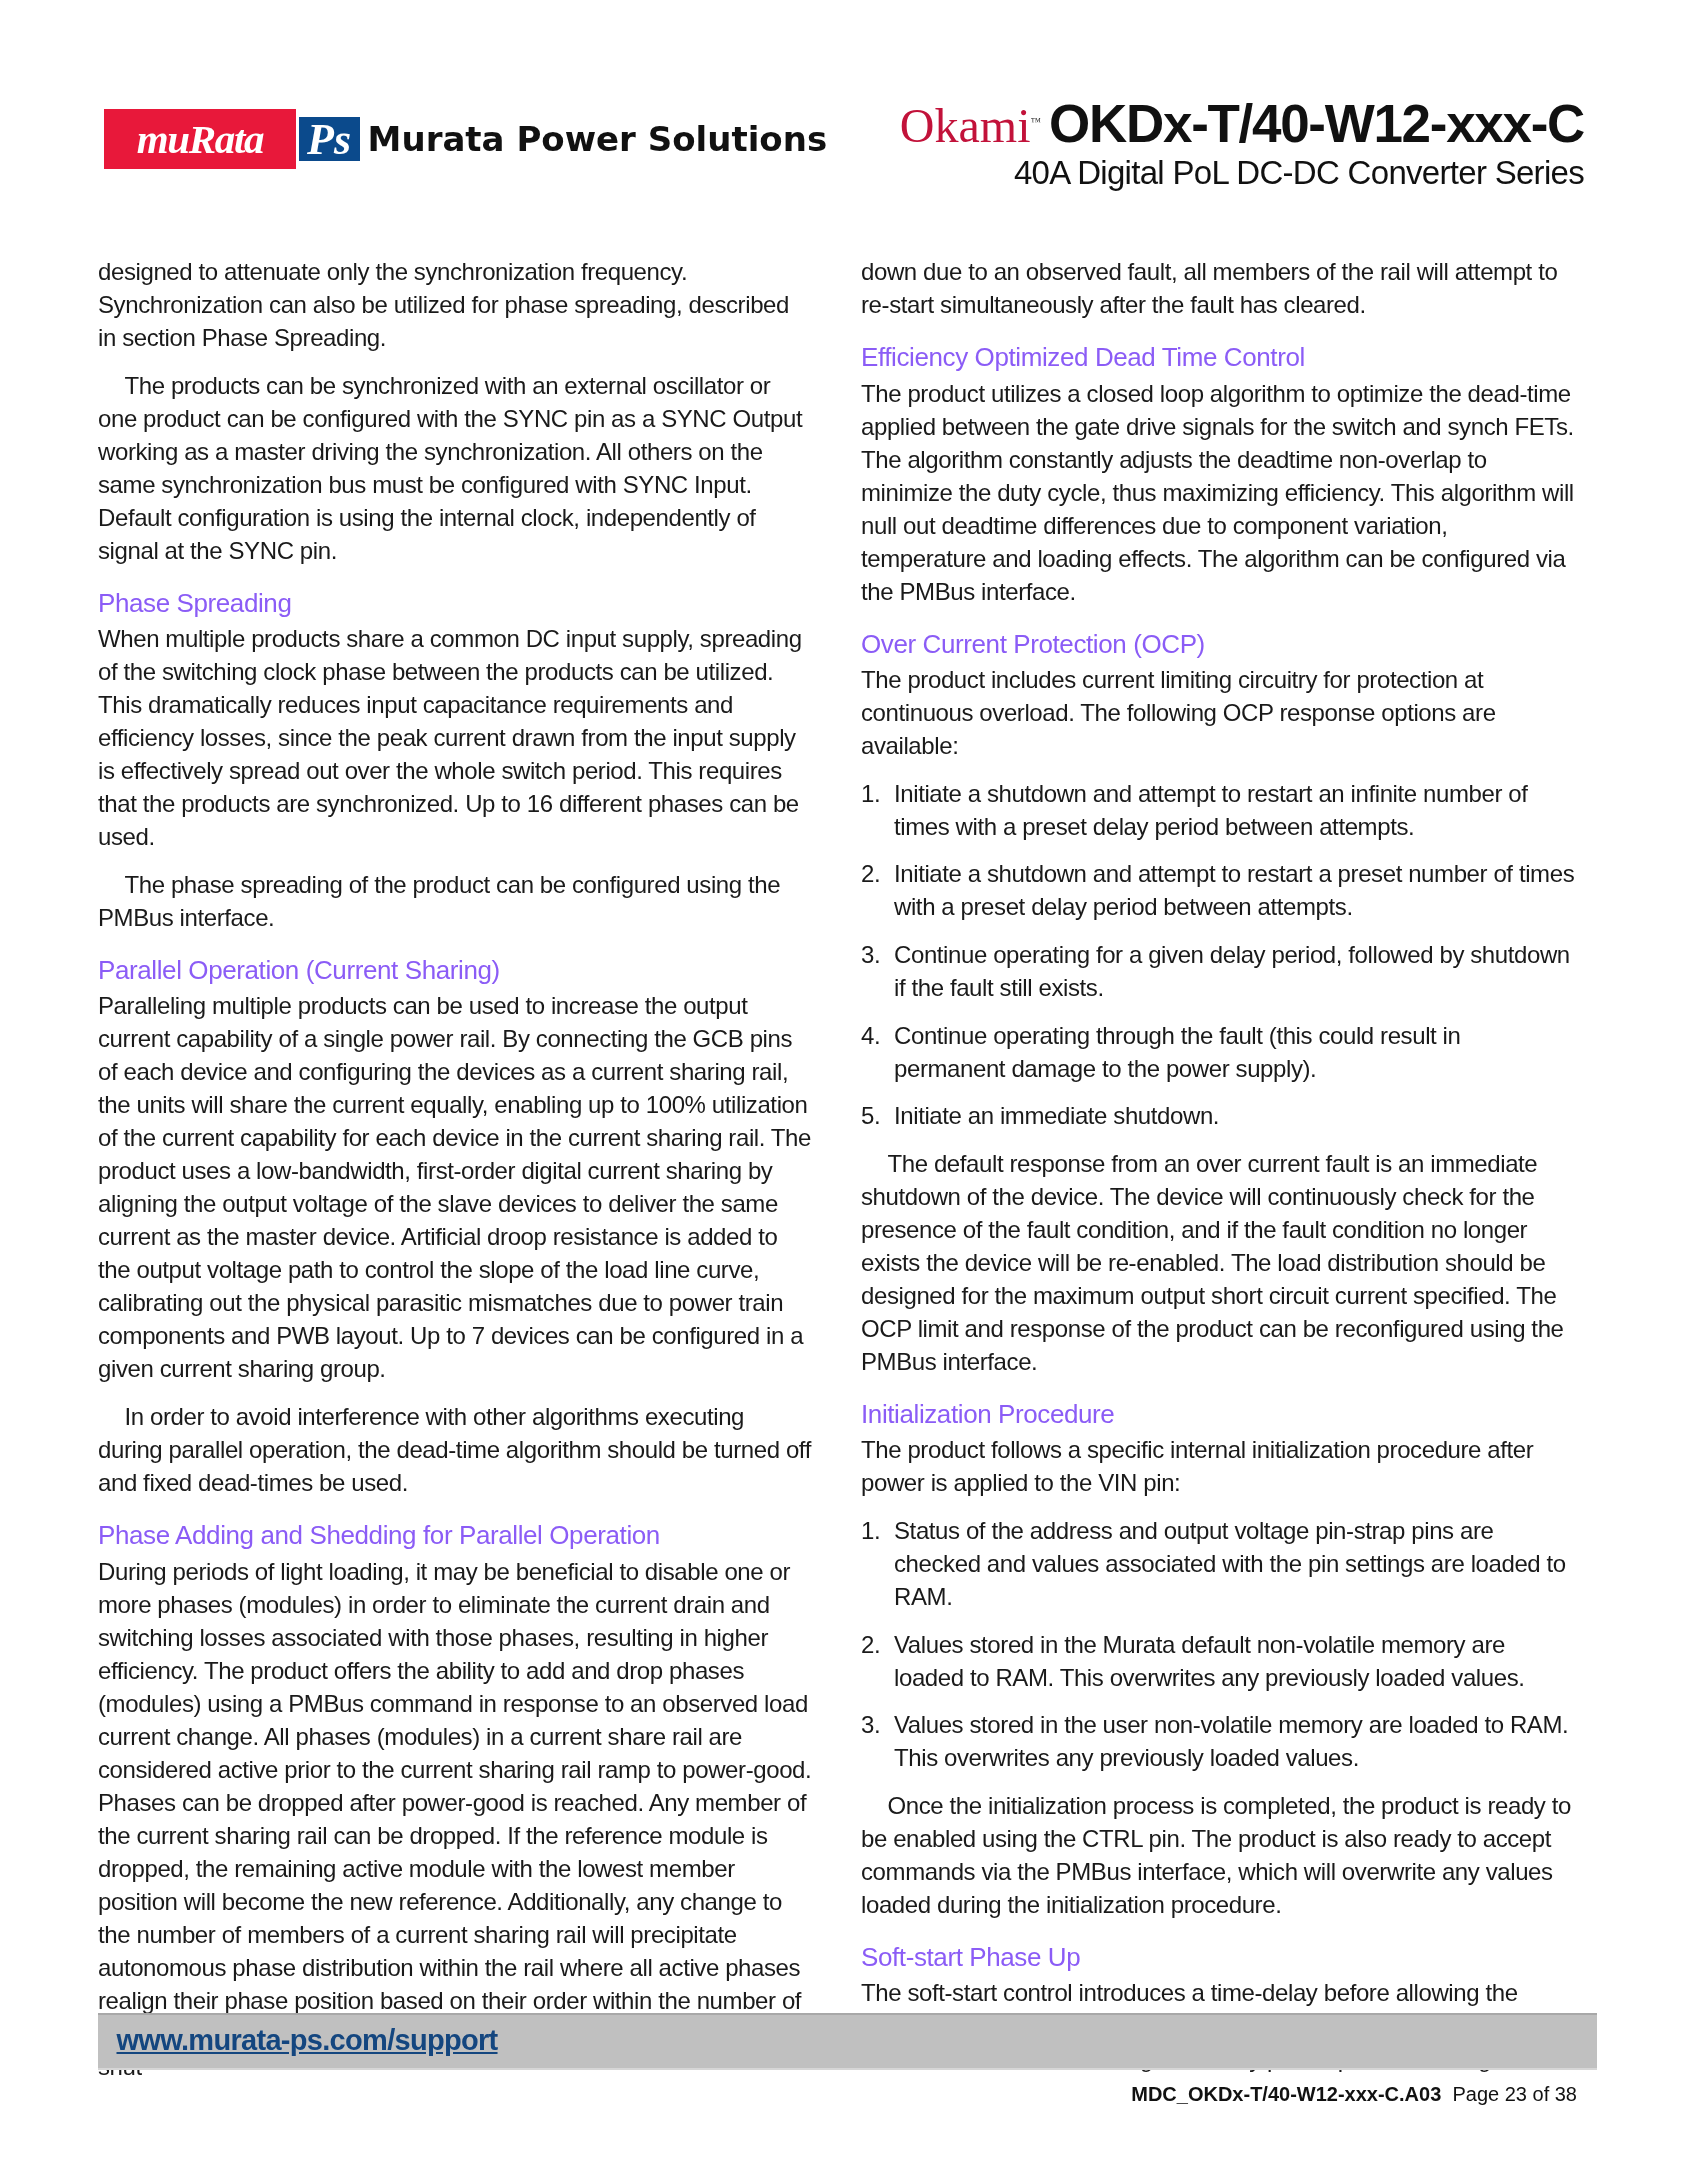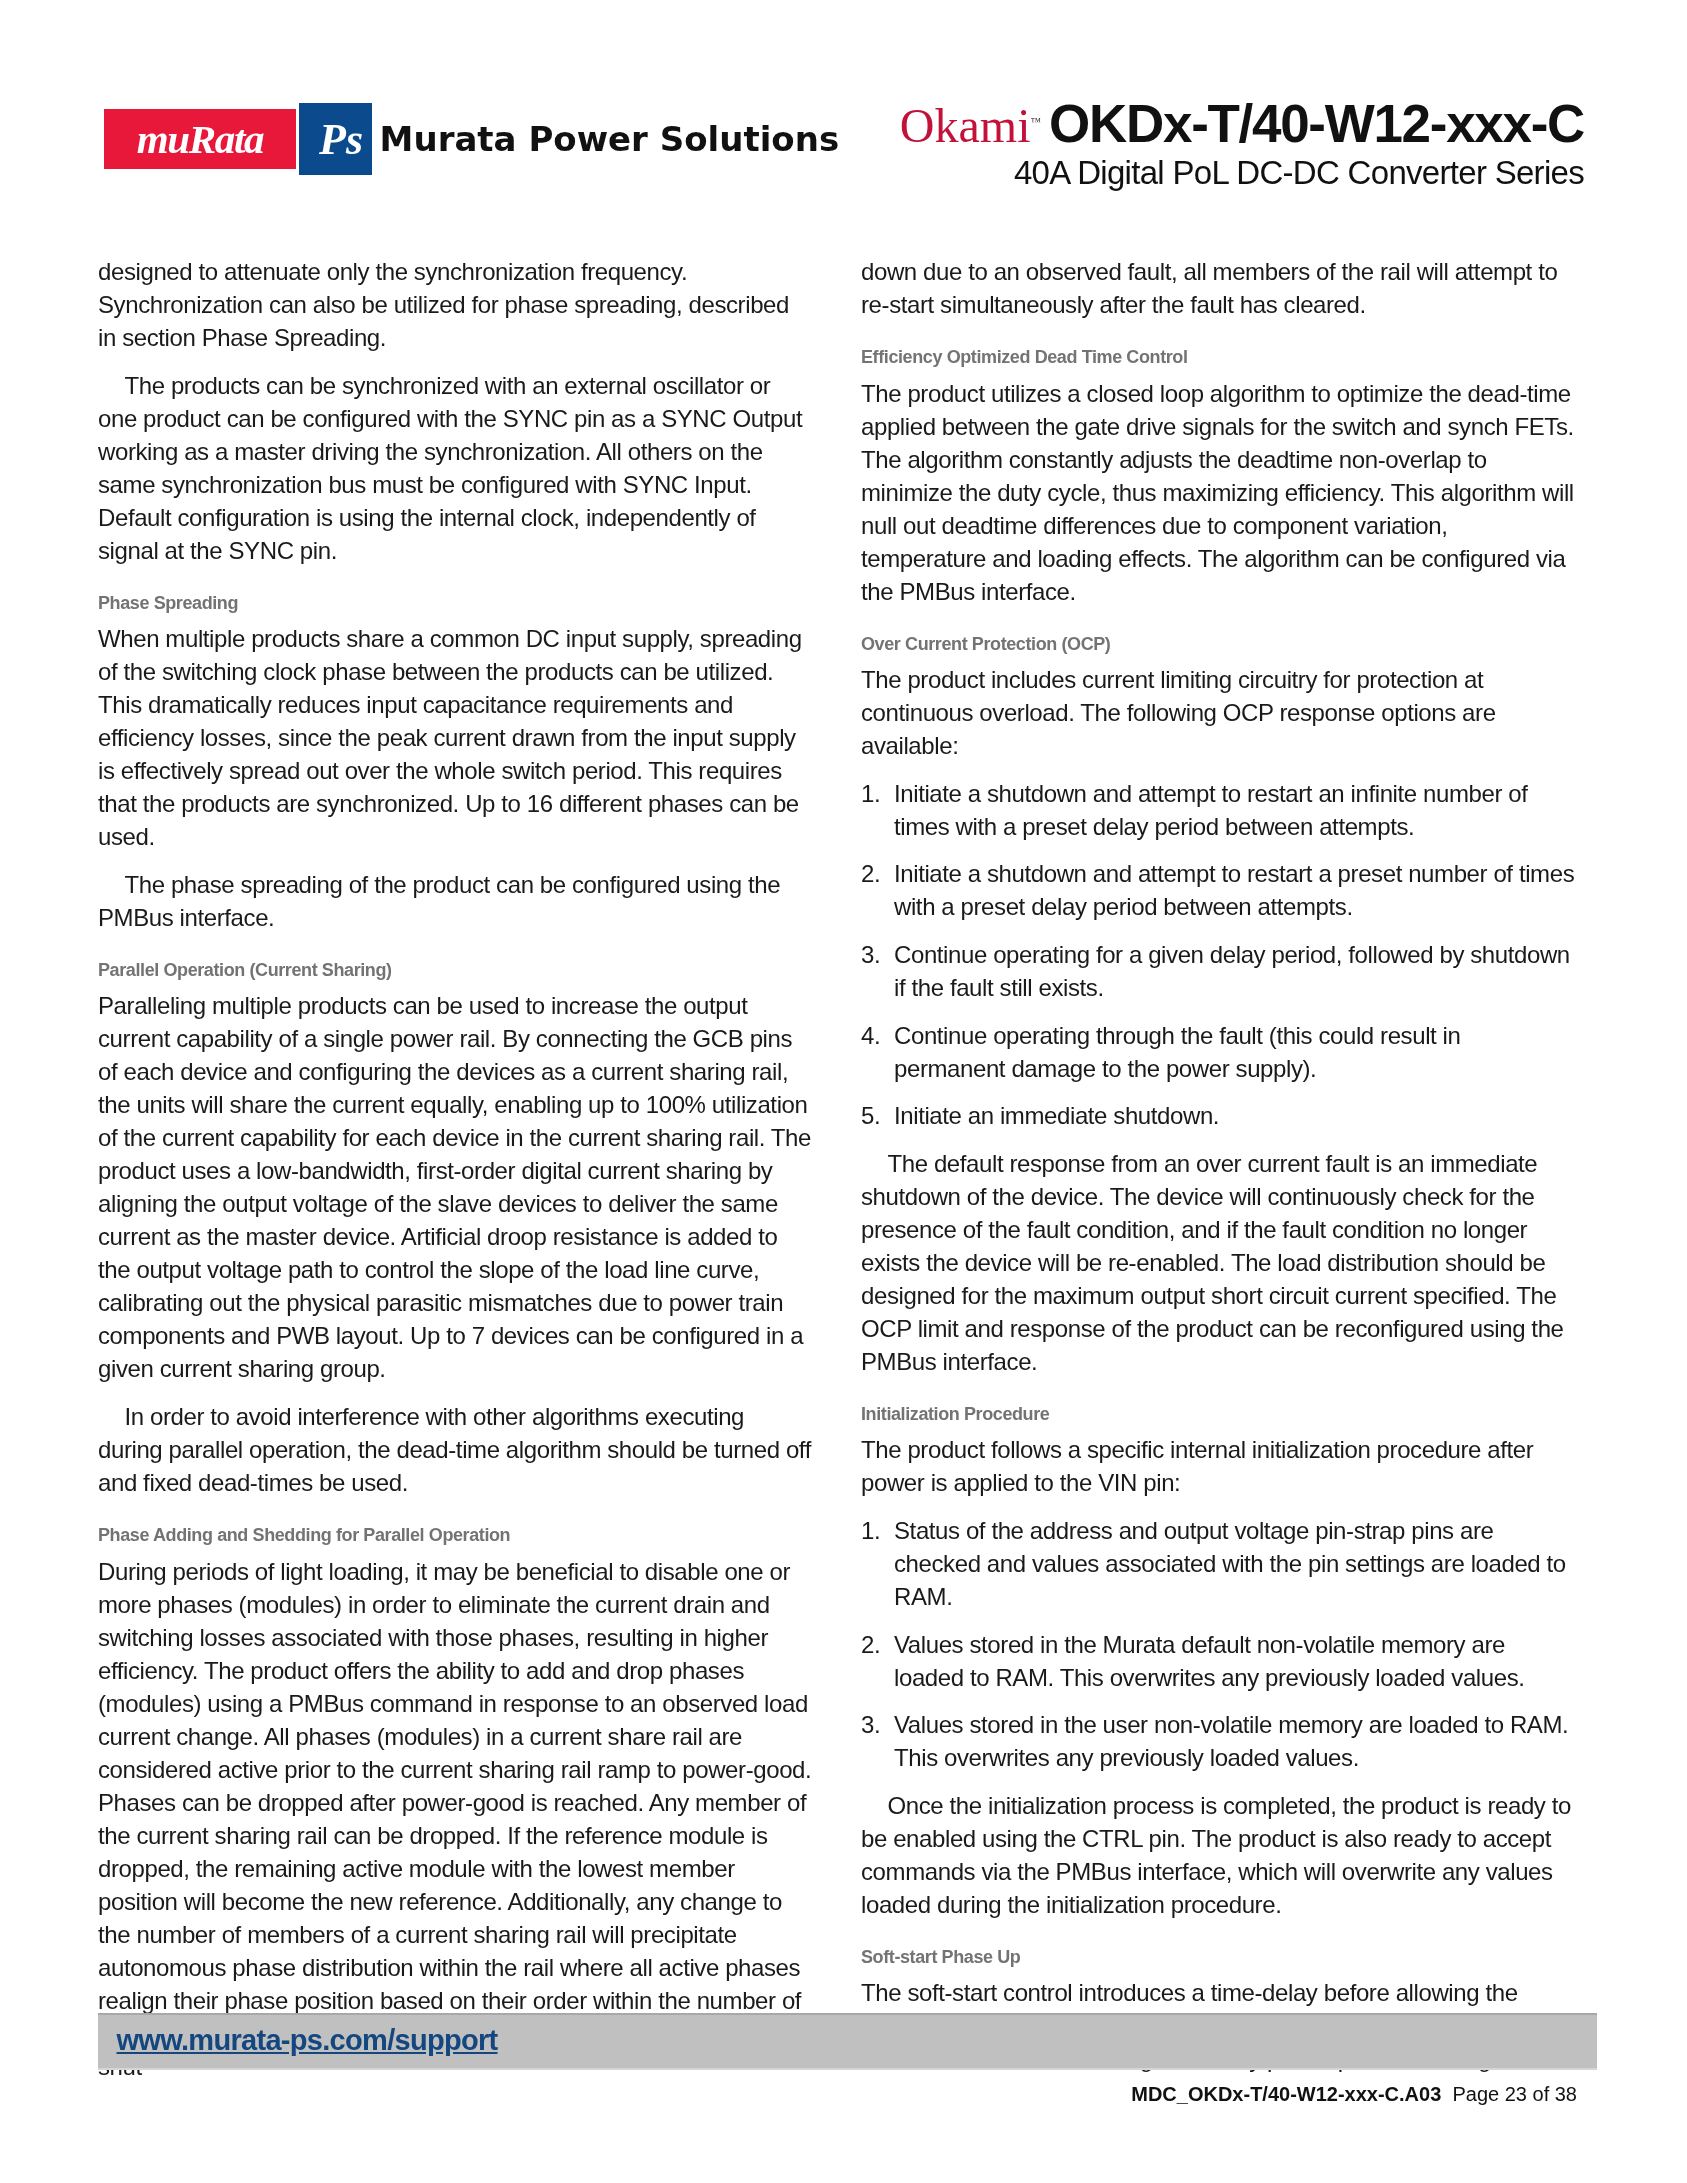--- a/index.html
+++ b/index.html
@@ -1,31 +1,31 @@
 <!DOCTYPE html>
 <html style="font-size:10.6px"><head>
 <meta charset="utf-8">
 <style>
   html, body { margin: 0; padding: 0; background: #fff; }
   body { width: 1687px; height: 2183px; position: relative; overflow: hidden; font-family: "Liberation Sans", sans-serif; color: #1a1a1a; }
   .logo { position: absolute; left: 104px; top: 109px; height: 60px; display: flex; align-items: center; }
   .logo-red { width: 192px; height: 60px; background: #e8183a; color: #fff; font-family: "Liberation Serif", serif; font-style: italic; font-weight: bold; font-size: 41px; display: flex; align-items: center; justify-content: center; letter-spacing: -1.3px; }
-  .logo-blue { width: 61px; height: 72px; background: #0b4a8c; color: #fff; font-family: "Liberation Serif", serif; font-style: italic; font-weight: bold; font-size: 44px; display: flex; align-items: center; justify-content: center; margin-left: 2.6px; padding-left: 12px; }
+  .logo-blue { width: 61px; height: 44px; background: #0b4a8c; color: #fff; font-family: "Liberation Serif", serif; font-style: italic; font-weight: bold; font-size: 44px; display: flex; align-items: center; justify-content: center; margin-left: 2.6px; }
   .logo-text { font-family: "DejaVu Sans", sans-serif; font-weight: bold; font-size: 34px; margin-left: 8px; color: #111; letter-spacing: 0px; }
   .title-block { position: absolute; right: 103px; top: 93px; text-align: right; }
   .okami { font-family: "Liberation Serif", serif; color: #c2123a; font-size: 48px; vertical-align: baseline; margin-right: 5.3px; }
   .okami sup { font-size: 10.6px; color: #333; }
   .model { font-family: "Liberation Sans", sans-serif; font-weight: bold; font-size: 53px; color: #111; letter-spacing: -1.3px; display: inline; transform: scaleX(0.85); }
   .subtitle { font-family: "Liberation Sans", sans-serif; font-size: 33px; color: #111; margin-top: 0px; letter-spacing: -0.7px; }
   .col { position: absolute; top: 255px; width: 715px; font-size: 24px; line-height: 33px; letter-spacing: -0.4px; }
   .col-left { left: 98px; }
   .col-right { left: 861px; width: 715px; }
   .col p { margin: 0 0 14.6px 0; }
   .col p.indent { text-indent: 26.5px; }
-  .col h3 { font-size: 18px; font-weight: bold; color: #737373; margin: 20px 0 2.6px 0; line-height: 33px; }
+  .col h3 { font-size: 26px; font-weight: normal; color: #8b5cf6; margin: 20px 0 2.6px 0; line-height: 33px; }
   .col ol { margin: 0 0 14.6px 0; padding: 0; list-style: none; }
   .col ol li { display: flex; margin-bottom: 14.6px; }
   .col ol li .num { width: 33px; flex: none; }
   .footer-bar { position: absolute; left: 98px; top: 2013px; width: 1479px; height: 53px; background: #c0c0c0; border-top: 2.6px solid #a8a8a8; border-bottom: 2.6px solid #d6d6d6; padding-left: 20px; }
   .footer-link { position: absolute; left: 18.5px; top: 9.3px; font-size: 29px; font-weight: bold; color: #14467f; text-decoration: underline; letter-spacing: -0.7px; }
   .footer-doc { position: absolute; right: 110px; top: 2083px; font-size: 20px; color: #111; }
   .footer-doc b { font-weight: bold; }
 </style>
 </head>
 <body>

